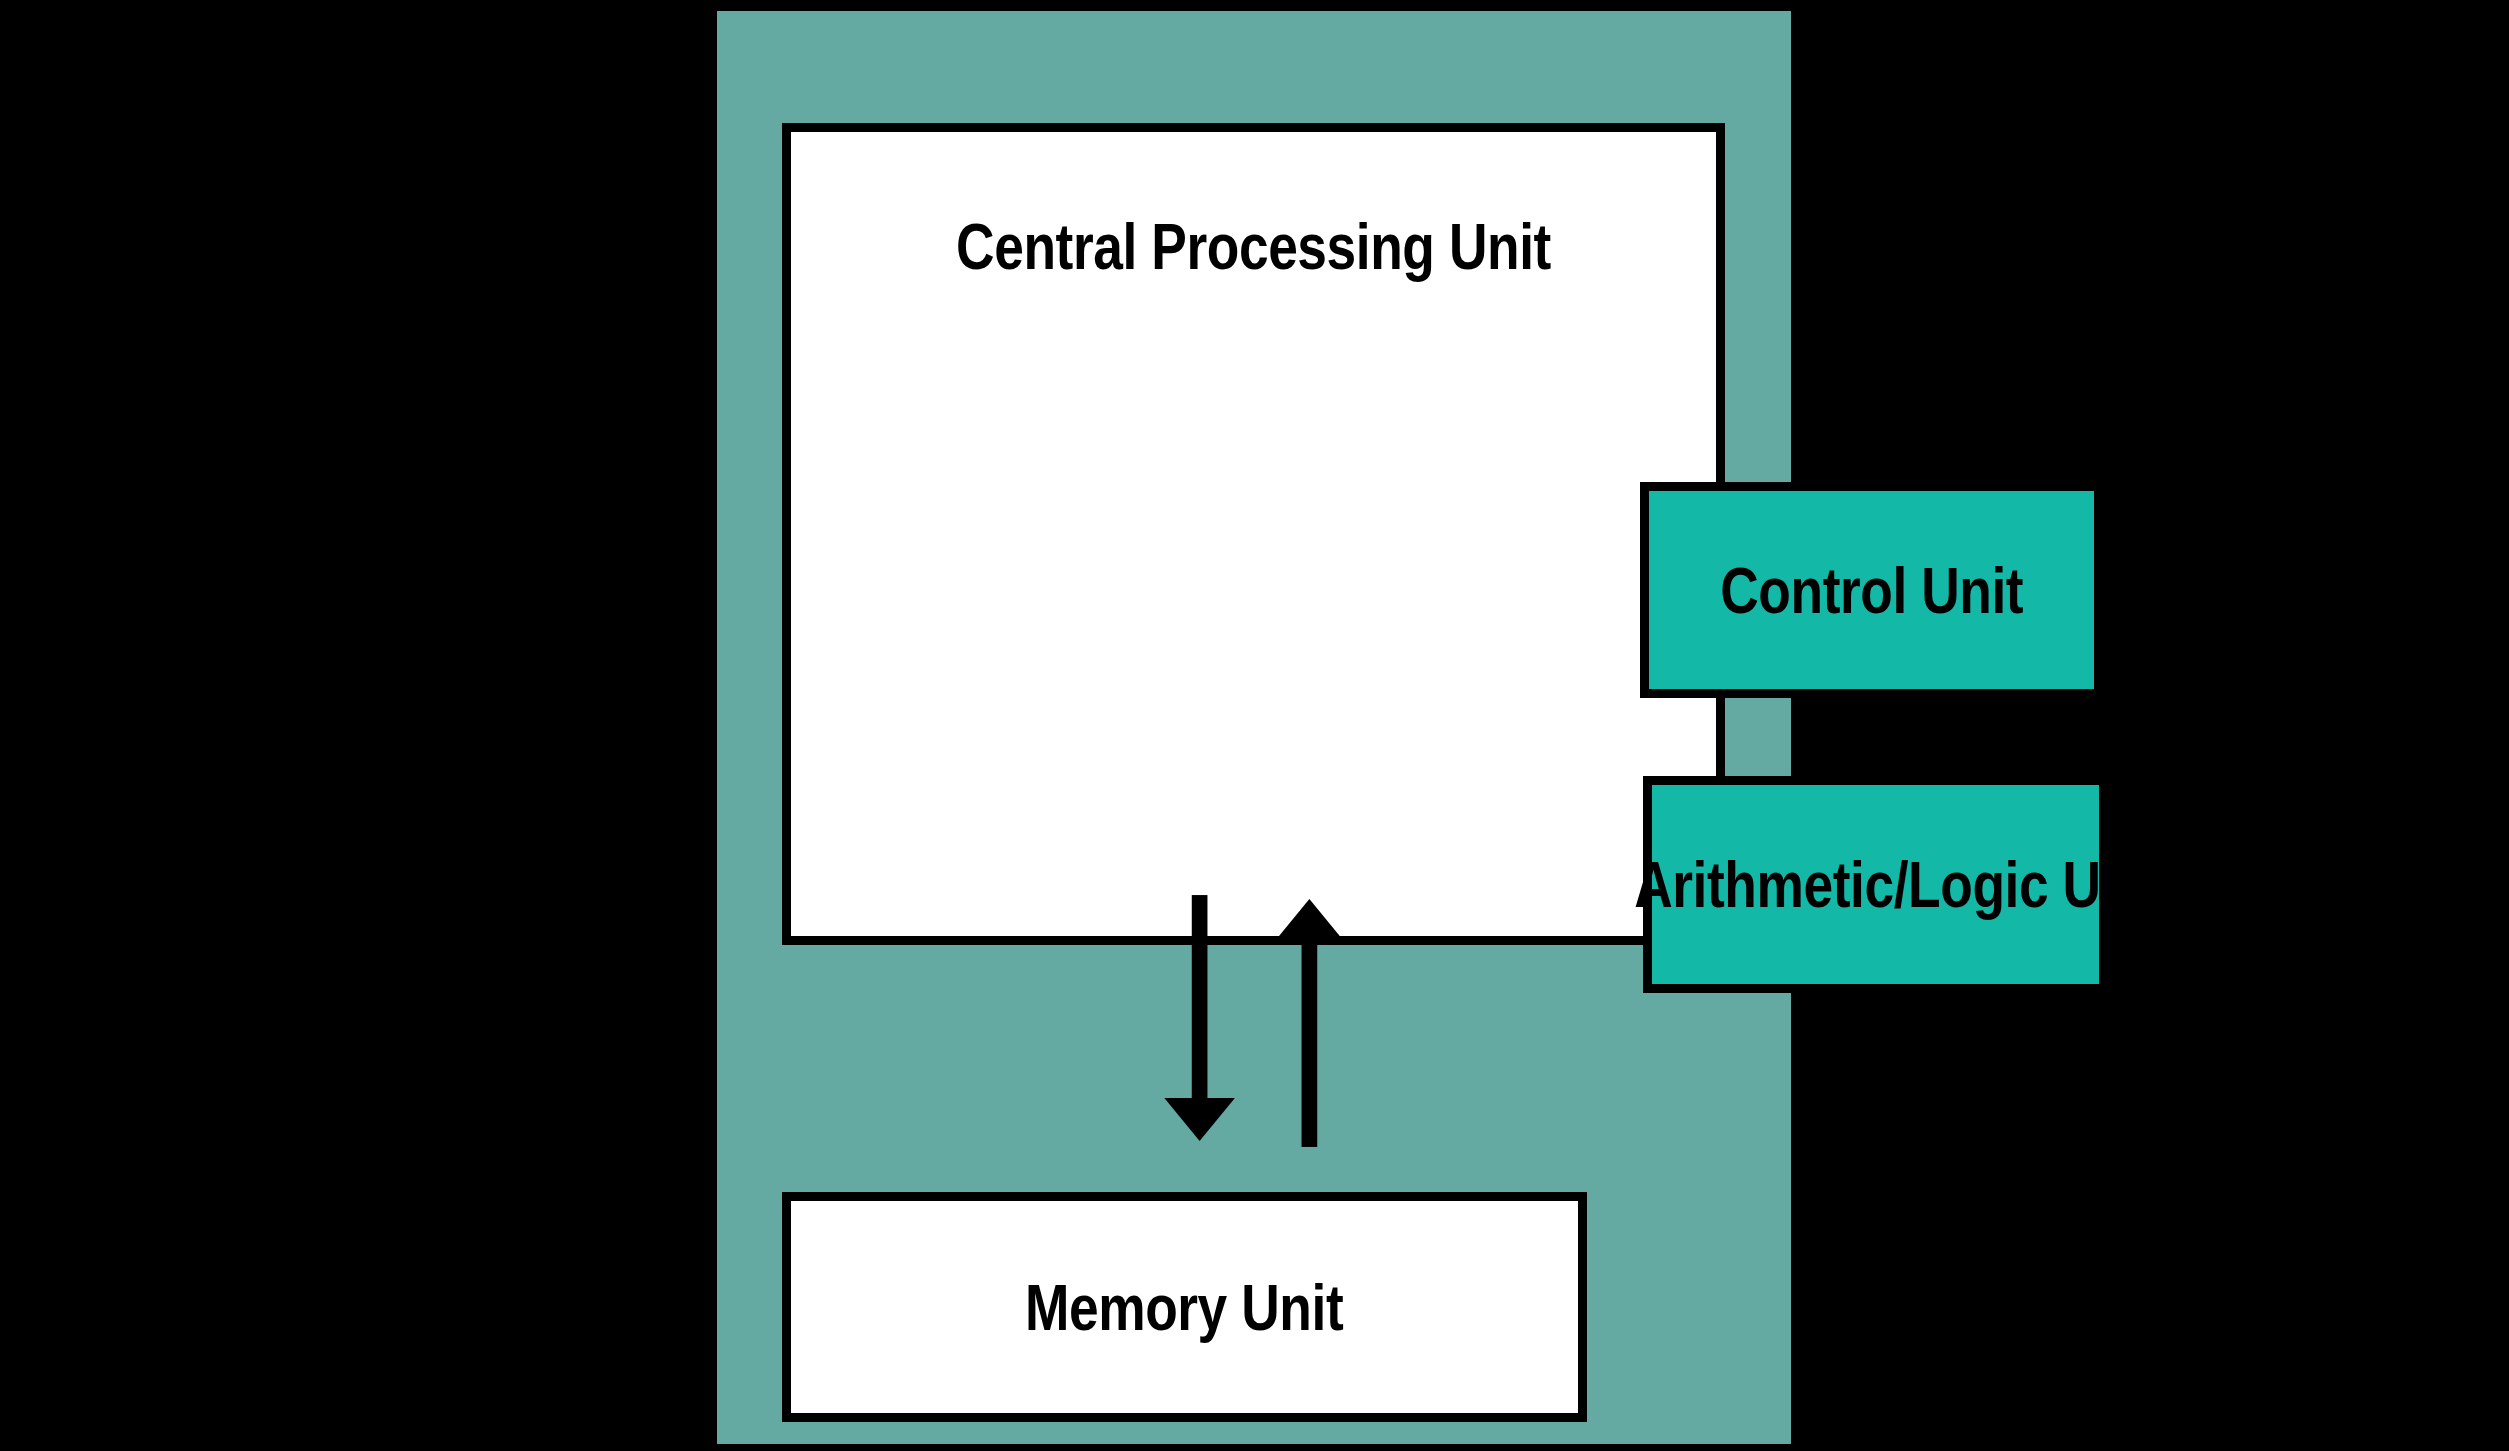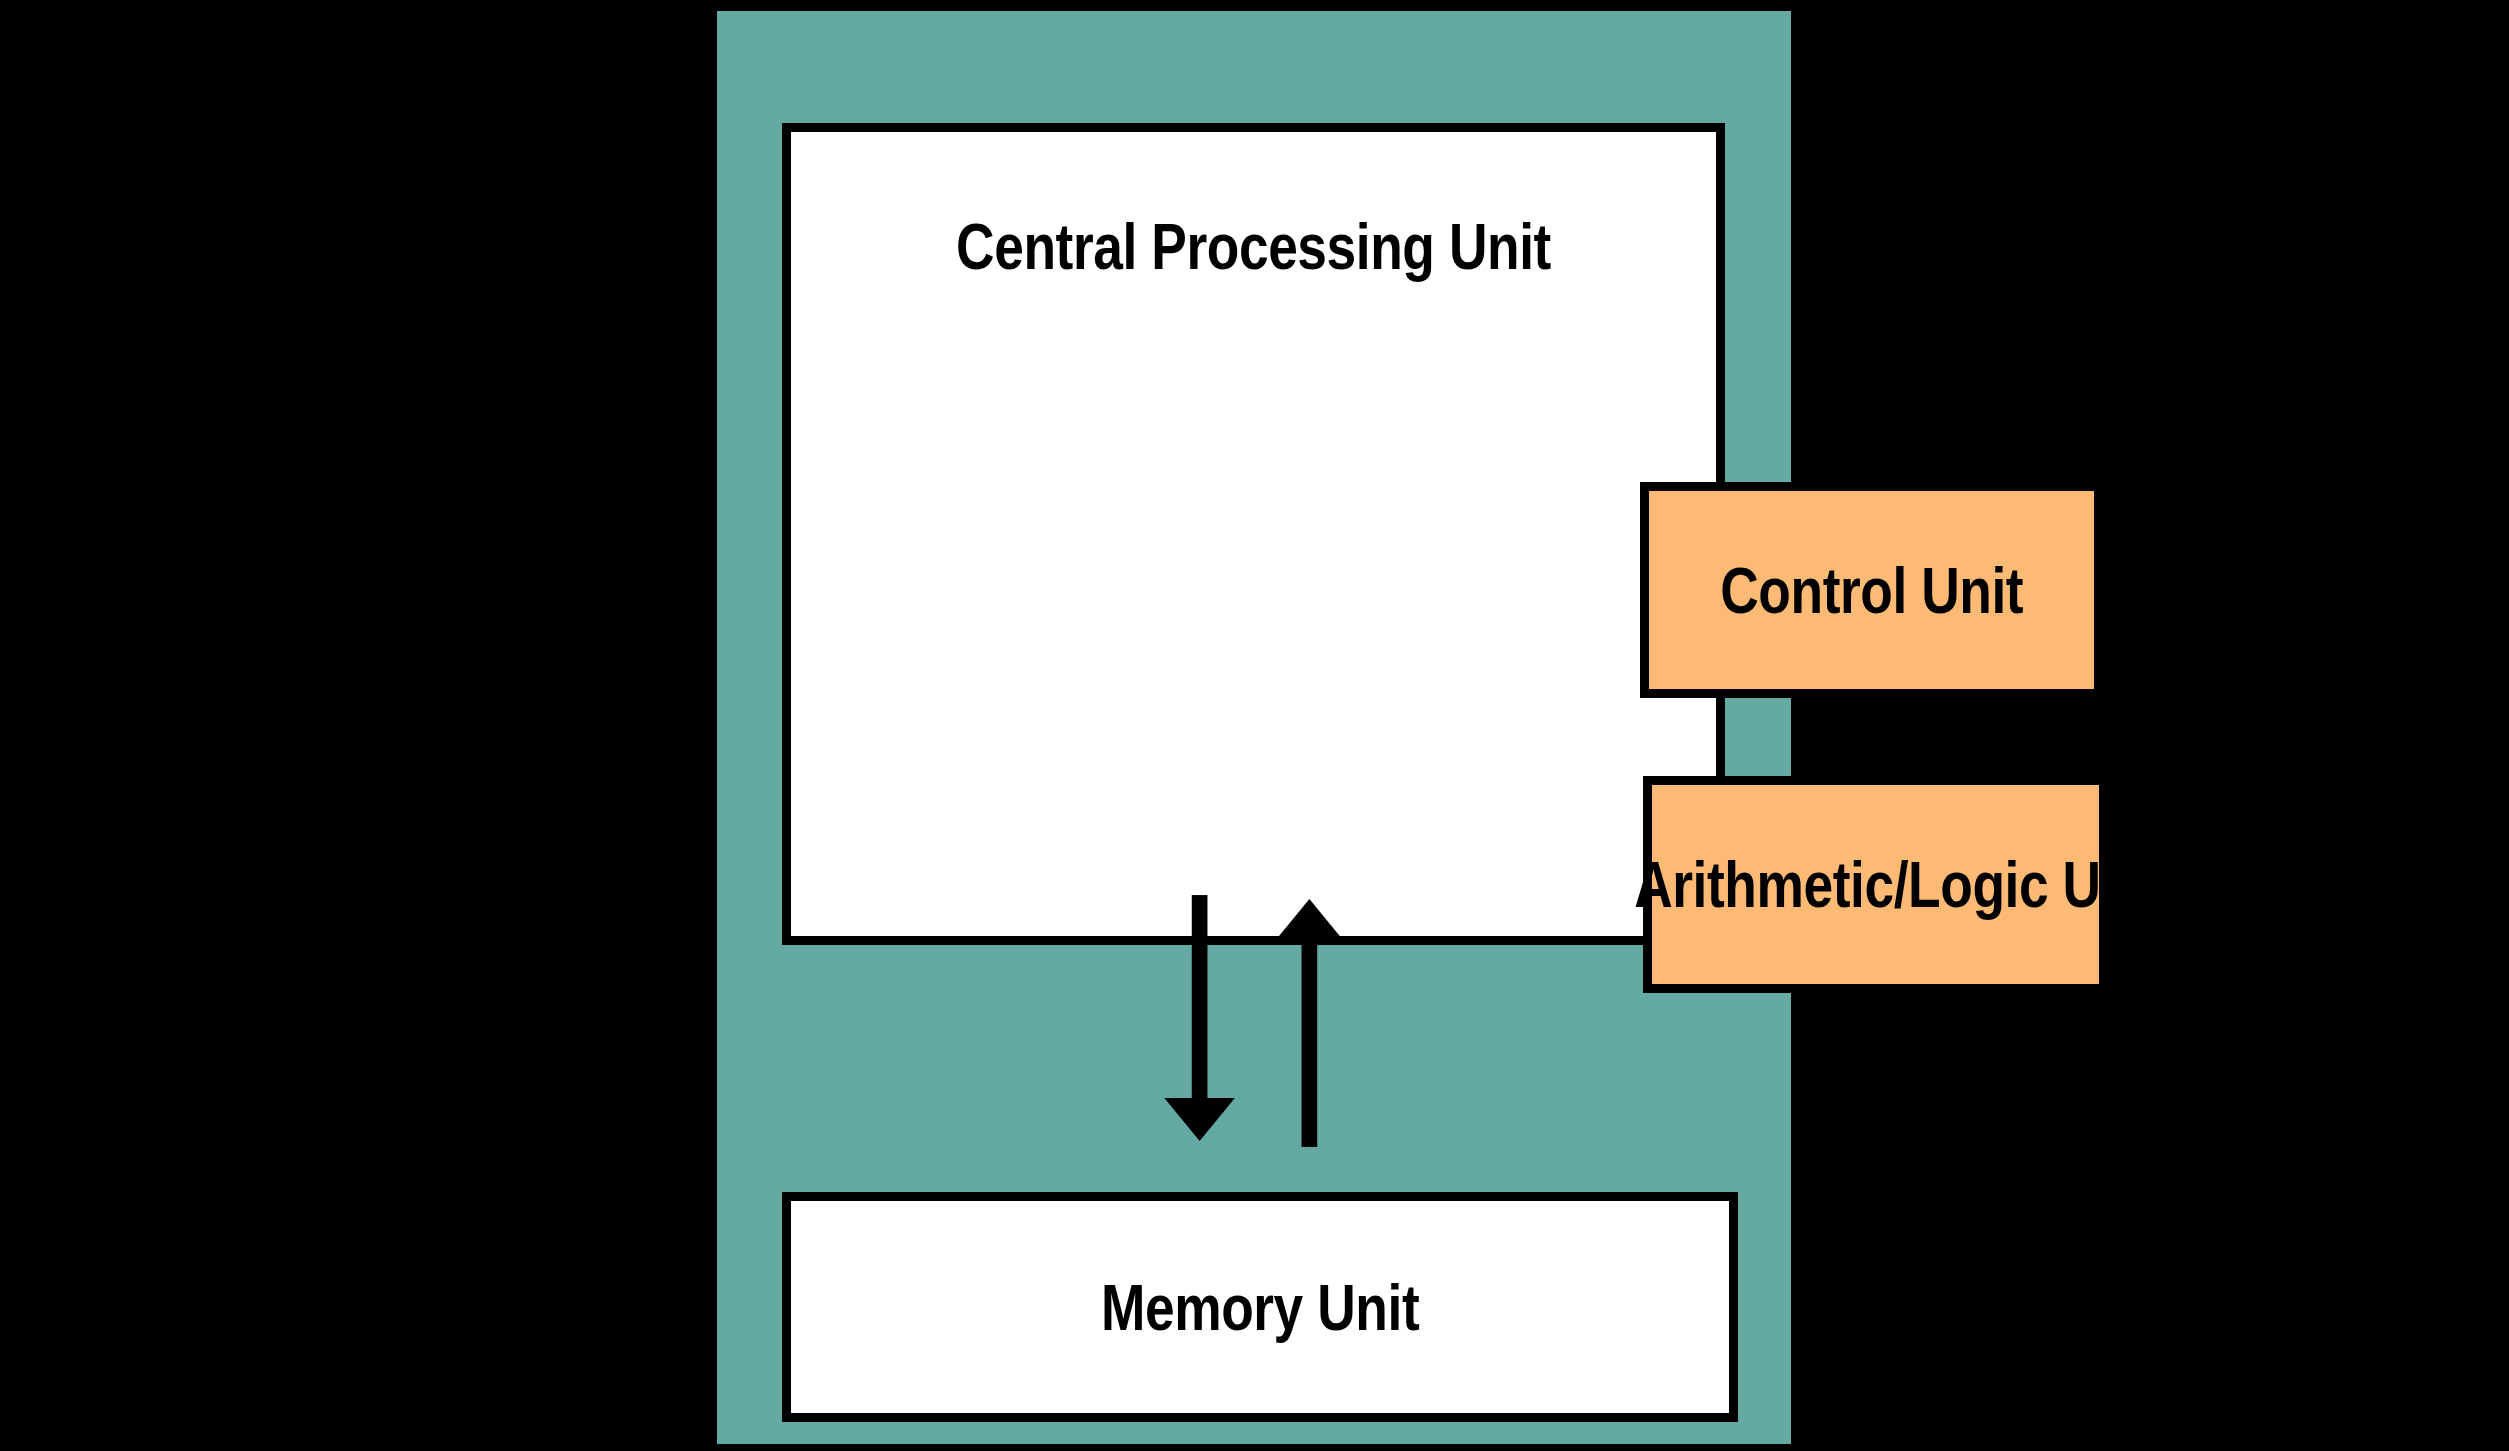--- a/index.html
+++ b/index.html
@@ -30,33 +30,33 @@
   .box {
     position: absolute;
     box-sizing: border-box;
     border: 9.8px solid #000000;
     display: flex;
     align-items: center;
     justify-content: center;
     margin-top: 48px;
   }
   .box-white { background: #FFFFFF; }
-  .box-pink  { background: #fdba74; }
+  .box-pink  { background: #14b8a6; }
 
   #cpu-box {
     left: 782px;
     top: 75px;
     width: 943px;
     height: 822px;
     display: block;
   }
   #memory-box {
     left: 782px;
     top: 1144px;
-    width: 956px;
+    width: 805px;
     height: 230px;
   }
   #control-unit-box {
     left: 849px;
     top: 302px;
     width: 463px;
     height: 216px;
   }
   #alu-box {
     left: 852px;

